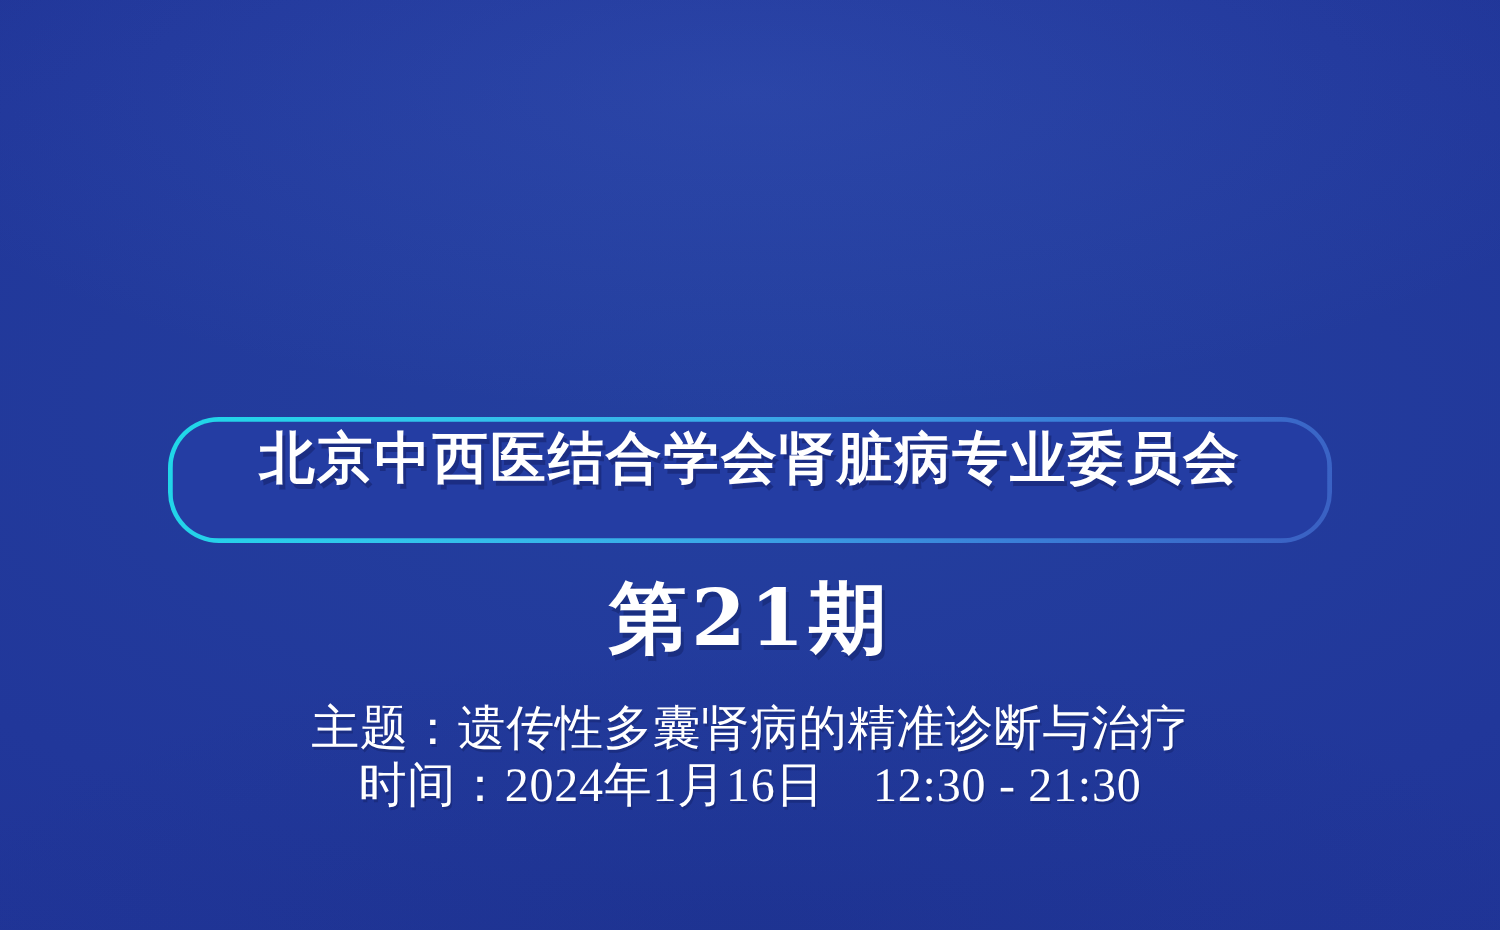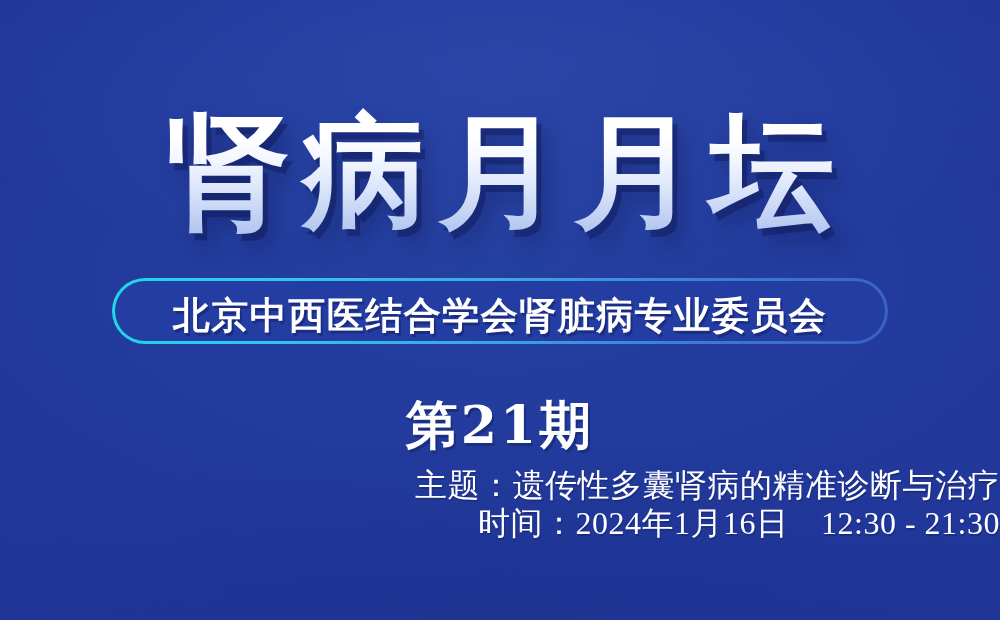--- a/index.html
+++ b/index.html
@@ -82,26 +82,26 @@
     position: absolute;
     left: 0;
     top: 278px;
     width: 1000px;
     display: flex;
     justify-content: center;
   }
   .pill {
     position: relative;
     width: 776px;
-    height: 66px;
+    height: 84px;
     border-radius: 34px;
     padding: 0;
     box-sizing: border-box;
     display: flex;
-    align-items: flex-end;
+    align-items: flex-start;
     justify-content: center;
     background:
       linear-gradient(#243da3, #243da3) padding-box,
       linear-gradient(115deg, #1fd8e8 0%, #31c6ec 22%, #3aa9e8 48%, #3a7fd8 74%, #3a5fc2 100%) border-box;
     border: 3px solid transparent;
     box-shadow: 0 0 0 0 rgba(0,0,0,0);
   }
   .pill-text {
     font-family: "DejaVu Serif", "Liberation Serif", serif;
     font-weight: 700;
@@ -121,31 +121,31 @@
     text-align: center;
   }
   .issue {
     display: inline-block;
     font-family: "DejaVu Serif", "Liberation Serif", serif;
     font-weight: 700;
     font-size: 52px;
     line-height: 1.1;
     letter-spacing: 3px;
     color: #ffffff;
-    margin: 16px;
+    margin: 4px;
     text-shadow: 2px 3px 0 rgba(12,22,80,0.35);
   }
 
   
   .details {
     position: absolute;
     left: 0;
     top: 466px;
     width: 1000px;
-    text-align: right;
+    text-align: center;
   }
   .detail-line {
     font-family: "Liberation Serif", "DejaVu Serif", serif;
     font-weight: 400;
     font-size: 32px;
     line-height: 38px;
     letter-spacing: 0.5px;
     color: #ffffff;
     white-space: pre;
     margin: 0;
@@ -153,23 +153,20 @@
   }
 </style>
 </head>
 <body>
 
 <div id="poster">
 
   <div class="sheen-a"></div>
   <div class="sheen-b"></div>
 
-  <div class="title-wrap">
-    <h1 class="main-title">肾病月月坛</h1>
-  </div>
 
   <div class="pill-wrap">
     <div class="pill">
       <span class="pill-text">北京中西医结合学会肾脏病专业委员会</span>
     </div>
   </div>
 
   <div class="issue-wrap">
     <div class="issue">第21期</div>
   </div>

